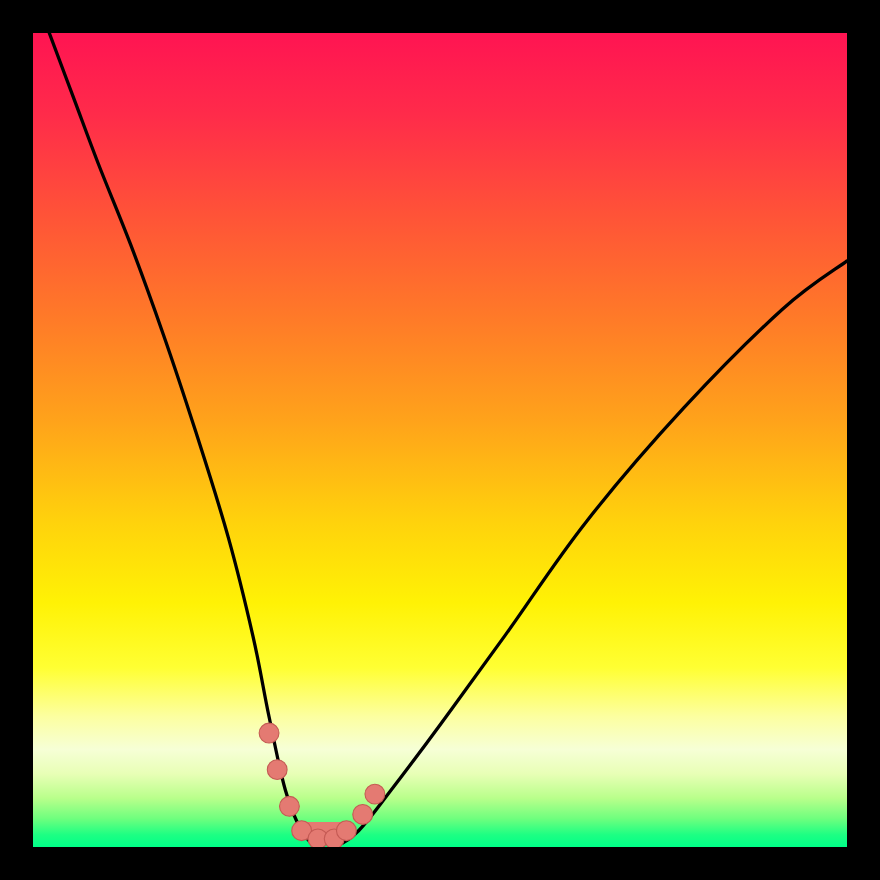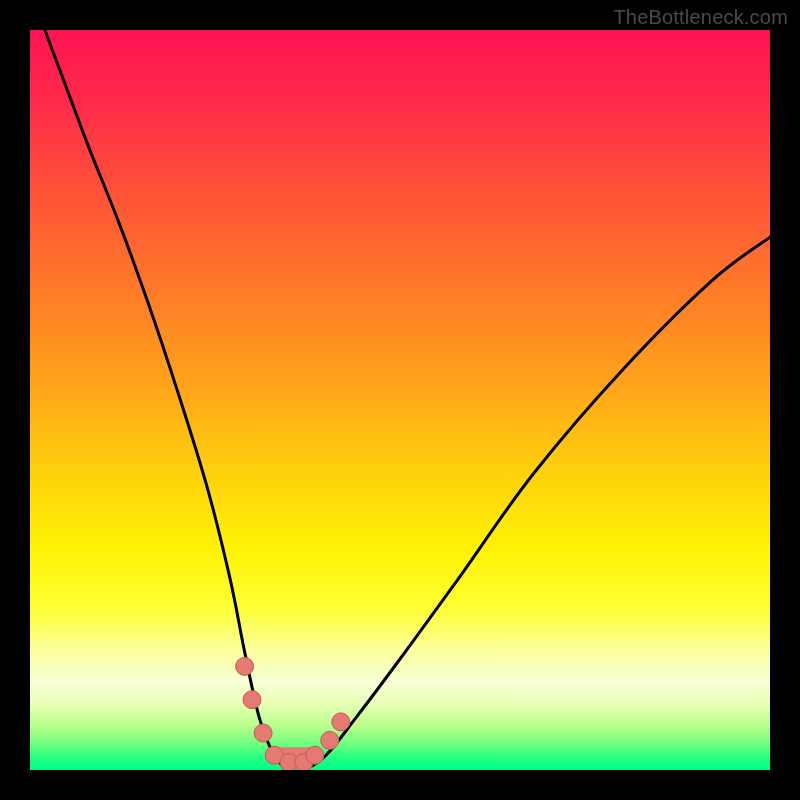--- a/index.html
+++ b/index.html
@@ -82,14 +82,13 @@
           <circle cx="244.2" cy="725.2" r="9" fill="#e47a72" stroke="#c45a54" stroke-width="1"></circle>
           <circle cx="259.0" cy="732.6" r="9" fill="#e47a72" stroke="#c45a54" stroke-width="1"></circle>
           <circle cx="273.8" cy="732.6" r="9" fill="#e47a72" stroke="#c45a54" stroke-width="1"></circle>
           <circle cx="284.9" cy="725.2" r="9" fill="#e47a72" stroke="#c45a54" stroke-width="1"></circle>
           <circle cx="299.7" cy="710.4" r="9" fill="#e47a72" stroke="#c45a54" stroke-width="1"></circle>
           <circle cx="310.8" cy="691.9" r="9" fill="#e47a72" stroke="#c45a54" stroke-width="1"></circle>
         </g>
     </svg>
   </div>
 
-  <div class="watermark">TheBottleneck.com</div>
 </div>
 
 </body></html>

